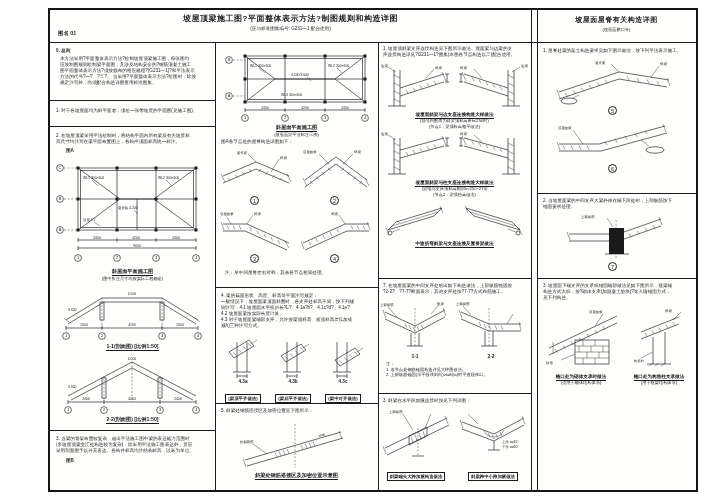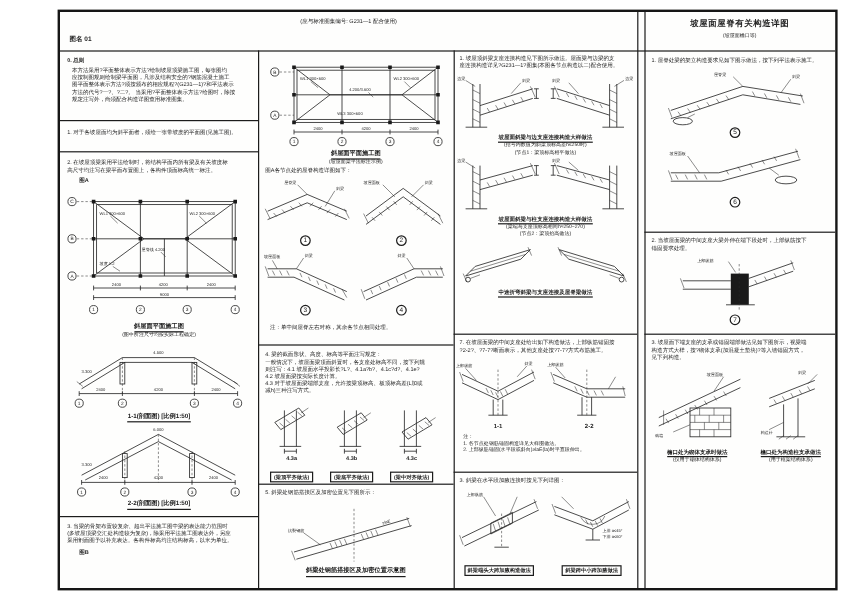--- a/index.html
+++ b/index.html
@@ -31,20 +31,21 @@
 svg .h{stroke-width:.45}
 svg .tt{font-size:3.4px}
 </style>
 </head>
 <body>
 
 <div id="frame">
 
   <div class="t" style="left:8px;top:20px;font-size:5.4px;font-weight:bold">图名  01</div>
   <div id="ttl">
+    <div class="m">坡屋顶梁施工图?平面整体表示方法?制图规则和构造详图</div>
     <div class="s">(应与标准图集编号: G231—1 配合使用)</div>
   </div>
   <div id="rttl">
     <div class="m">坡屋面屋脊有关构造详图</div>
     <div class="s">(坡屋面檐口等)</div>
   </div>
   <div class="hr" style="left:0;top:32px;width:646px"></div>
   <div class="vr" style="left:165px;top:32px;height:448px"></div>
   <div class="vr" style="left:328px;top:32px;height:448px"></div>
   <div class="vr" style="left:481px;top:0;height:480px"></div>

